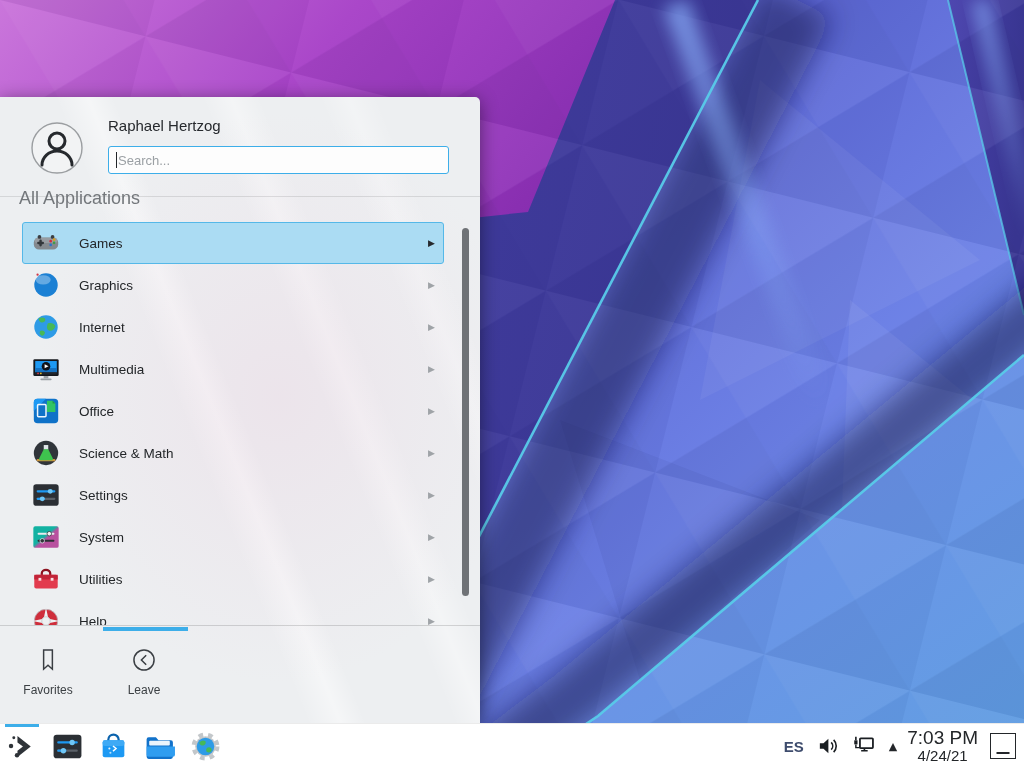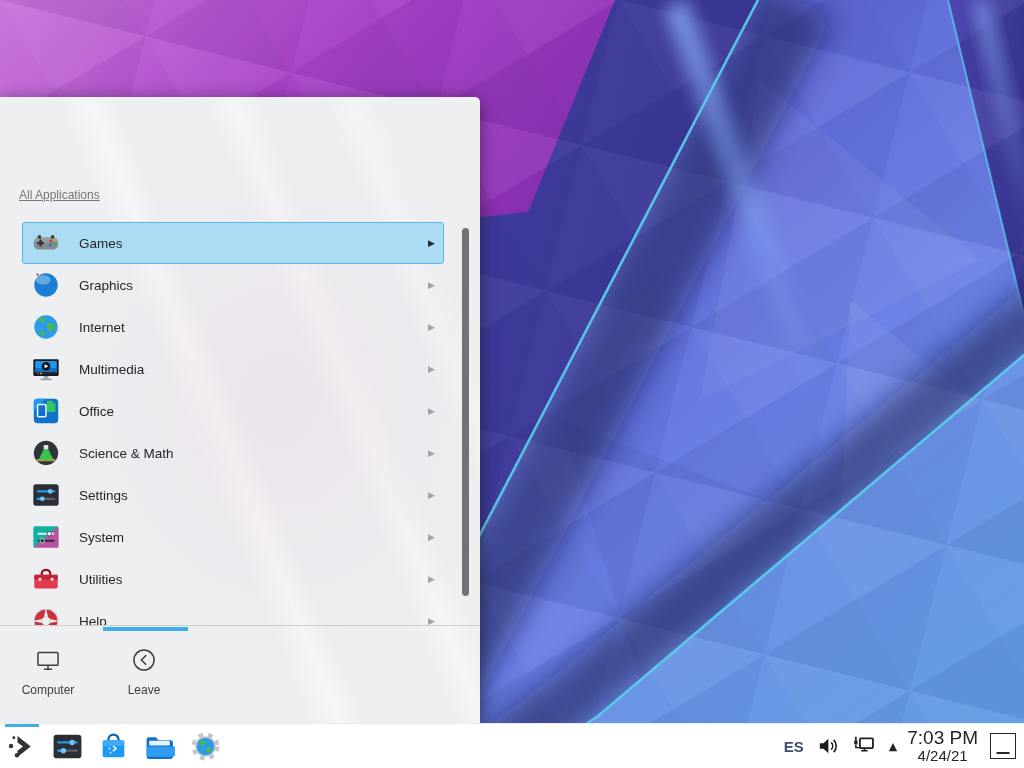--- a/index.html
+++ b/index.html
@@ -23,21 +23,21 @@
   .avatar { position:absolute; left:31px; top:25px; width:52px; height:52px; }
   .user-name { position:absolute; left:108px; top:20px; font-size:15px; color:#26292d; }
   .search-wrap { position:absolute; left:108px; top:49px; width:341px; height:28px; }
   .search-input {
     width:100%; height:100%; border:1px solid #3daee9; border-radius:3px; background:#fdfdfd;
     font-family:inherit; font-size:13px; color:#232629; padding:0 8px 0 9px; outline:none;
   }
   .search-input::placeholder { color:#9ba0a4; opacity:1; }
   .search-caret { position:absolute; left:8px; top:6px; width:1px; height:16px; background:#232629; }
 
-  .section-label { position:absolute; left:19px; top:91px; font-size:12px; color:#73777b;text-decoration:underline; }
+  .section-label { position:absolute; left:19px; top:91px; font-size:18px; color:#73777b; }
 
   .cat-list { position:absolute; left:0; top:125px; width:100%; height:403px; overflow:hidden; }
   .row { position:relative; height:42px; margin:0 36px 0 22px; display:flex; align-items:center; border:1px solid transparent; border-radius:3px;justify-content:center; }
   .row.selected { background:#abdcf3; border-color:#55b8e8; }
   .cicon { width:30px; height:30px; margin-left:8px; flex:0 0 30px; }
   .cicon svg { width:30px; height:30px; display:block; }
   .clabel { margin-left:18px; font-size:13.5px; color:#232629; }
   .arrow { margin-left:auto; margin-right:8px; font-size:9px; color:#9fa3a7; font-family:"DejaVu Sans",sans-serif; }
   .row.selected .arrow { color:#26292d; }
 
@@ -136,20 +136,34 @@
     <path d="M948,0 L1024,315" stroke="#58cbe9" stroke-width="2" opacity="0.75" fill="none"></path>
 
     <path d="M1430,-10 L570,700 L480,768" stroke="rgba(15,15,70,0.5)" stroke-width="58" filter="url(#blur14)" fill="none"></path>
     <polygon points="1024,355 1024,768 520,768 598,716" fill="url(#gLight2)"></polygon>
     <polygon points="1024,355 1024,768 520,768 598,716" fill="url(#facets)"></polygon>
     <path d="M1024,355 L598,716 L520,768" stroke="#58cbe9" stroke-width="2.6" opacity="0.95" fill="none"></path>
   </svg>
 
   <div class="kickoff">
 
+    <div class="ko-header">
+      <span class="avatar">
+        <svg viewBox="0 0 52 52">
+          <circle cx="26" cy="26" r="25" fill="#f2f3f4" stroke="#9b9ea1" stroke-width="1.4"></circle>
+          <circle cx="26" cy="19" r="8" fill="none" stroke="#26292d" stroke-width="3"></circle>
+          <path d="M11,43 A15,14 0 0 1 41,43" fill="none" stroke="#26292d" stroke-width="3" stroke-linecap="round"></path>
+        </svg>
+      </span>
+      <div class="user-name">Raphael Hertzog</div>
+      <div class="search-wrap">
+        <input class="search-input" type="text" placeholder="Search..." style="">
+        <span class="search-caret"></span>
+      </div>
+    </div>
 
     <div class="section-label">All Applications</div>
 
     <div class="cat-list">
 
       <div class="row selected">
         <span class="cicon">
             <svg viewBox="0 0 32 32">
           <rect x="3" y="10" width="26" height="13" rx="5.5" fill="#84898e"></rect>
           <rect x="4" y="10.5" width="24" height="5.5" rx="2.7" fill="#9aa0a5" opacity="0.85"></rect>
@@ -302,24 +316,23 @@
 
     </div>
 
     <div class="scroll-thumb"></div>
 
     <div class="ko-footer">
       <div class="tab-indicator"></div>
 
       <div class="tab">
         <svg viewBox="0 0 32 32">
-          <rect x="4.5" y="7.5" width="23" height="14.5" rx="1"></rect>
-          <path d="M16,22 v4 M11.5,26.5 h9"></path>
-        </svg>
-        <span class="tab-label">Computer</span>
+            <path d="M11,4.5 h10 v22 l-5,-4.5 -5,4.5 z"></path>
+          </svg>
+        <span class="tab-label">Favorites</span>
       </div>
       <div class="tab">
         <svg viewBox="0 0 32 32">
           <circle cx="16" cy="16" r="11.5"></circle>
             <path d="M18.5,10.5 L13,16 l5.5,5.5"></path>
         </svg>
         <span class="tab-label">Leave</span>
       </div>
     </div>
   </div>

